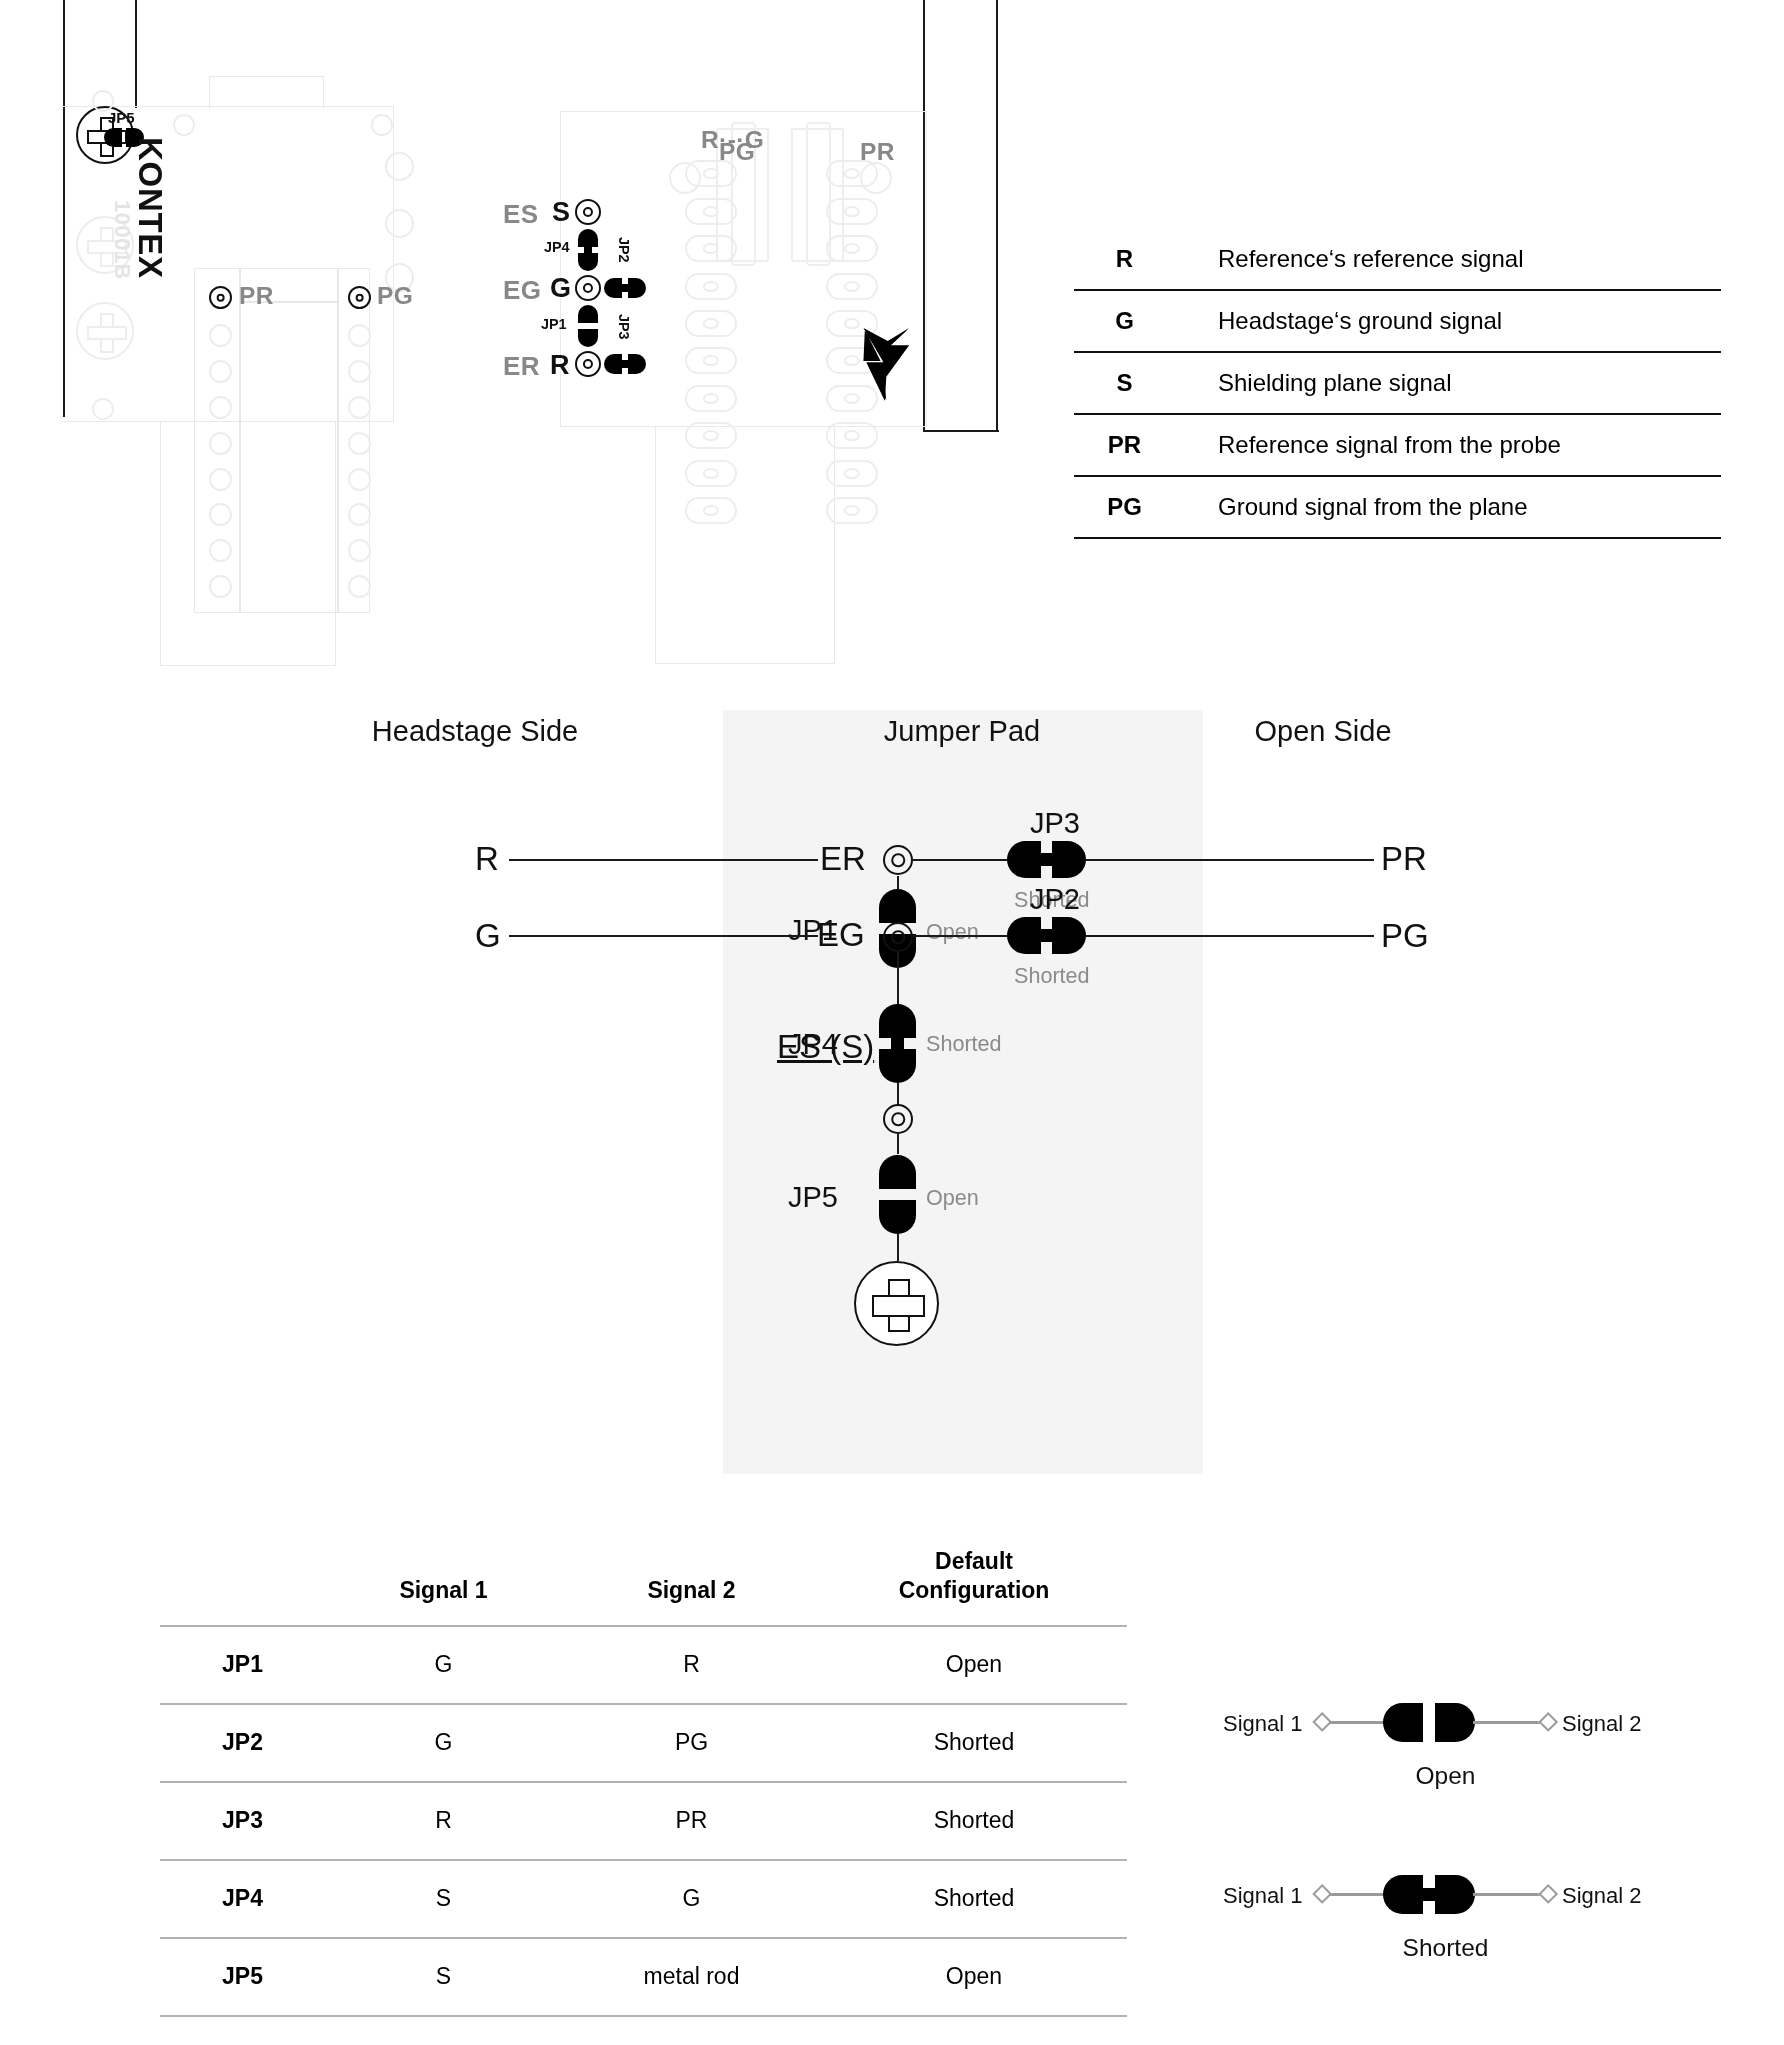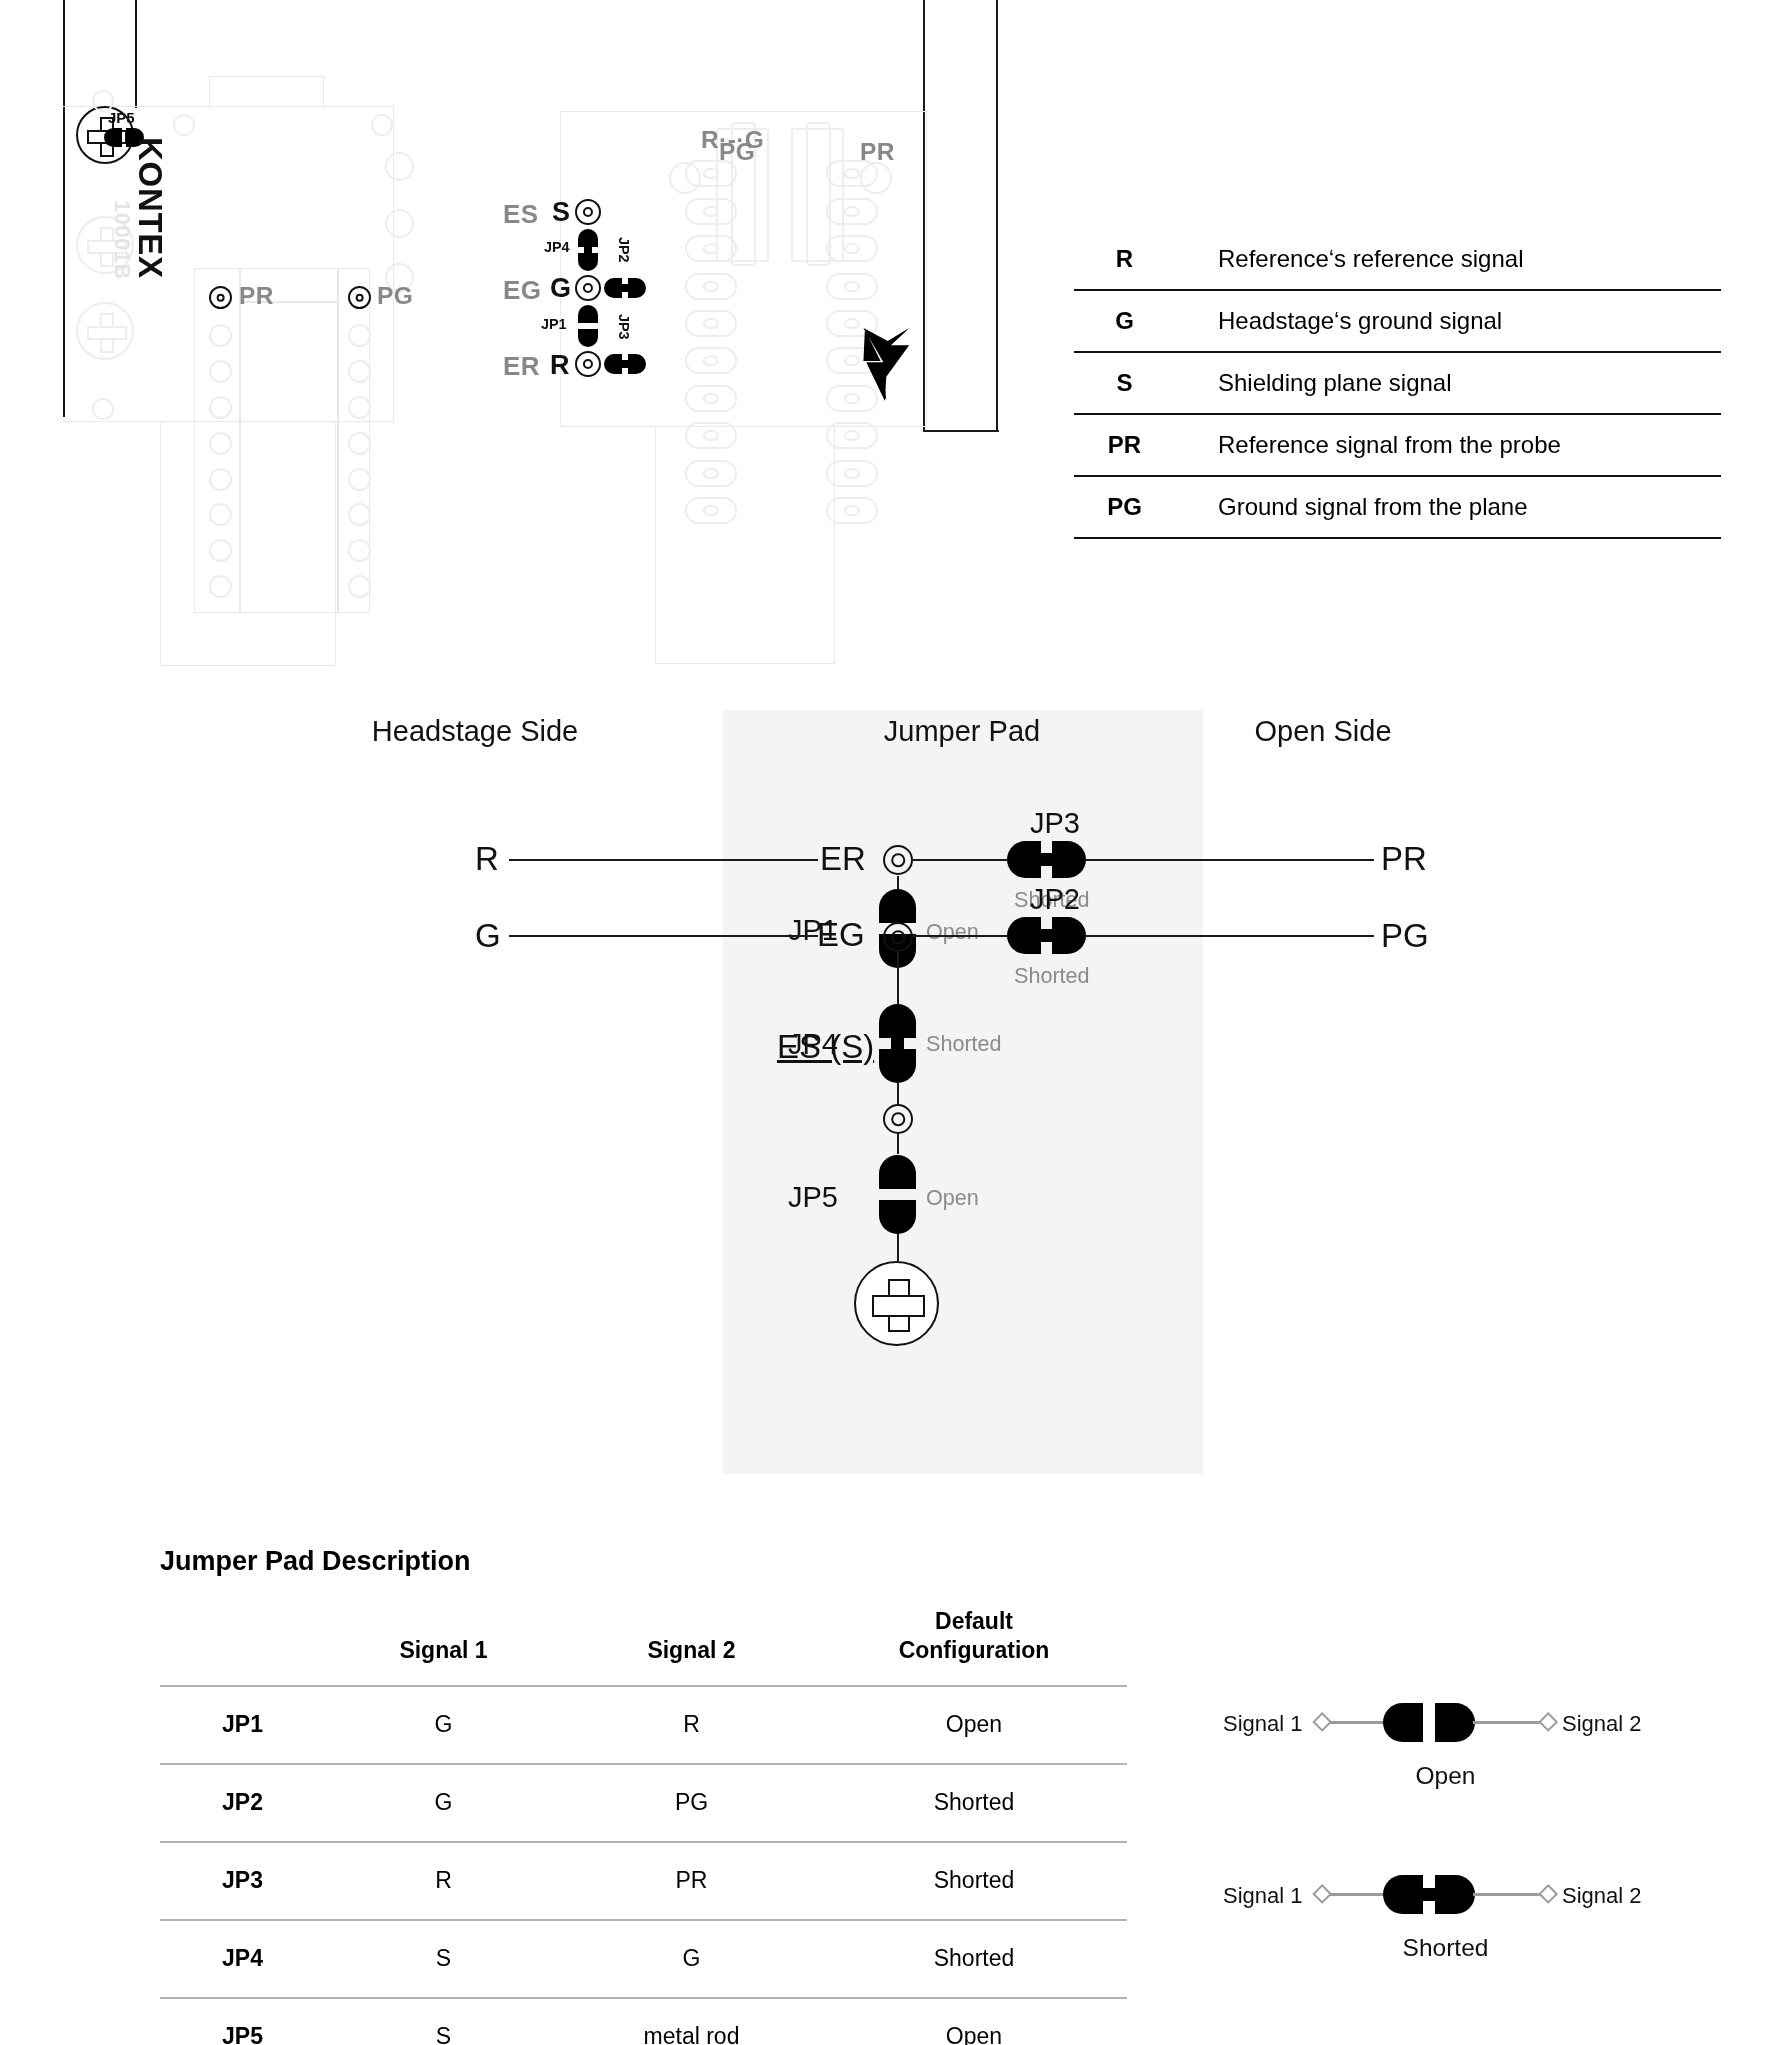--- a/index.html
+++ b/index.html
@@ -371,21 +371,20 @@
   <div class="jp-state" style="left:926px;top:495px;">Open</div>
   <div class="wire-v" style="left:897px;top:544px;height:27px;"></div>
 
   <div class="big-screw" style="left:854px;top:571px;width:85px;height:85px;">
     <span class="cv" style="left:32px;top:16px;width:21.6px;height:53px;"></span>
     <span class="ch" style="left:16px;top:32px;width:53px;height:21.6px;"></span>
   </div>
 </div>
 
 <div id="jumper-desc">
-  <div class="jd-title">Jumper Pad Description</div>
   <table>
     <colgroup>
         <col class="c1">
         <col class="c2">
         <col class="c3">
         <col class="c4">
       </colgroup>
     <thead>
       <tr>
         <th></th>

